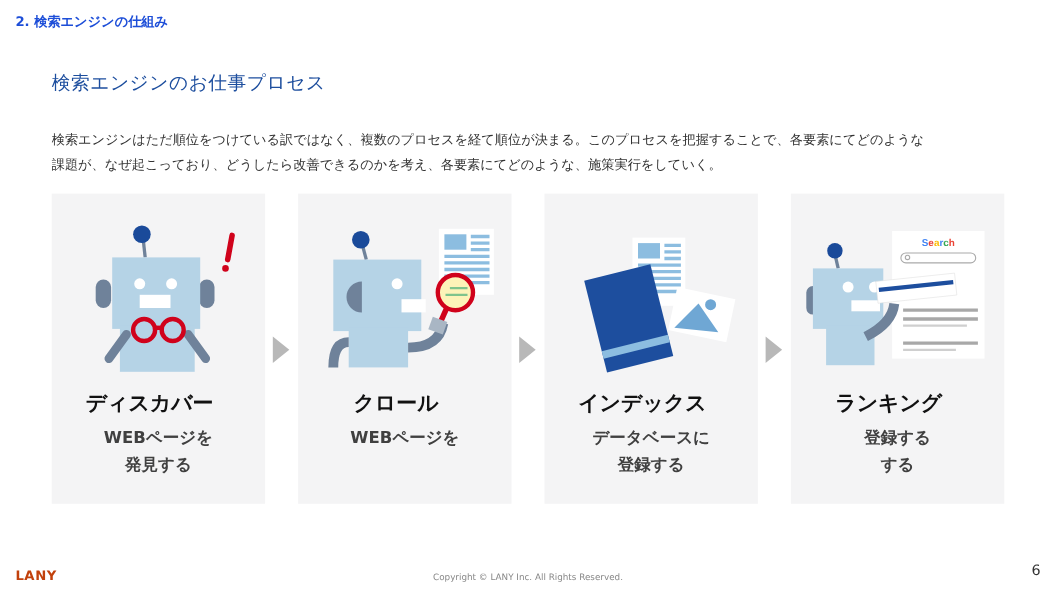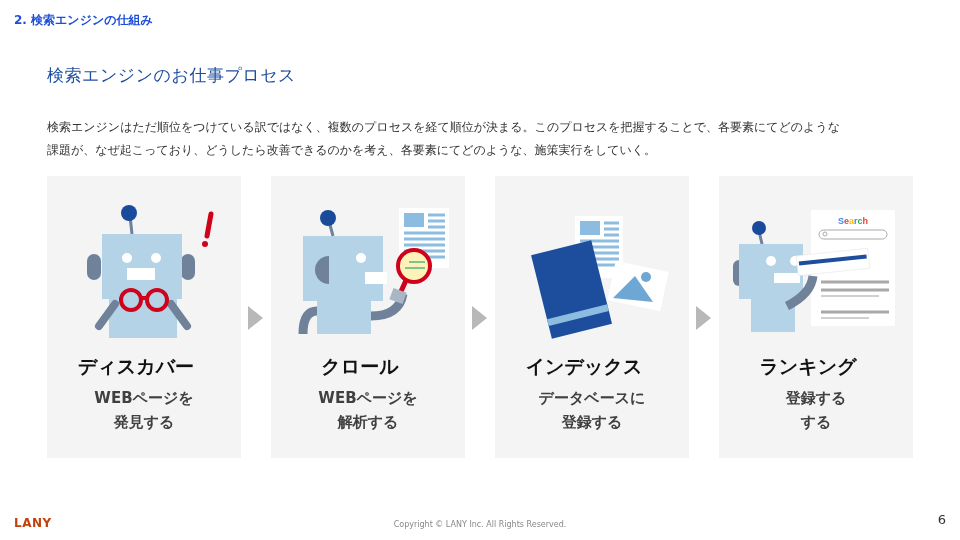--- a/index.html
+++ b/index.html
@@ -114,21 +114,20 @@
     </g>
     <line x1="136" y1="102" x2="128" y2="120" stroke="#d0021b" stroke-width="5"></line>
     <rect x="120" y="114" width="14" height="12" fill="#a9b6c4" transform="rotate(20 127 120)"></rect>
     <circle cx="143" cy="90" r="16" fill="#fdf3b8" stroke="#d0021b" stroke-width="4"></circle>
     <line x1="138" y1="86" x2="154" y2="86" stroke="#7fc48c" stroke-width="2"></line>
     <line x1="134" y1="92" x2="154" y2="92" stroke="#7fc48c" stroke-width="2"></line>
   </svg>
   <div class="name">クロール</div>
   <div class="desc">
     <div>WEBページを</div>
-    <div>解析する</div>
   </div>
 </div>
 
 <div class="arrow" style="left:472px;"></div>
 
 <div class="card" style="left:495px;">
   <svg class="illus" viewBox="0 0 194 170">
     <rect x="80" y="40" width="48" height="62" fill="#fff"></rect>
     <rect x="85" y="45" width="20" height="14" fill="#8cbde0"></rect>
     <g stroke="#8cbde0" stroke-width="3">

